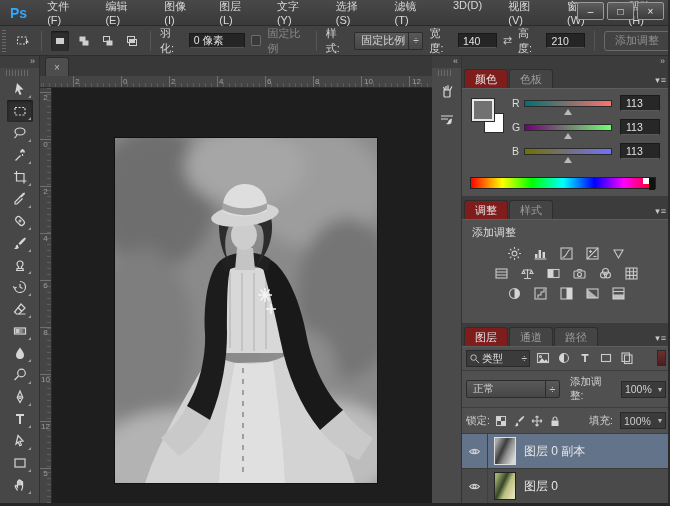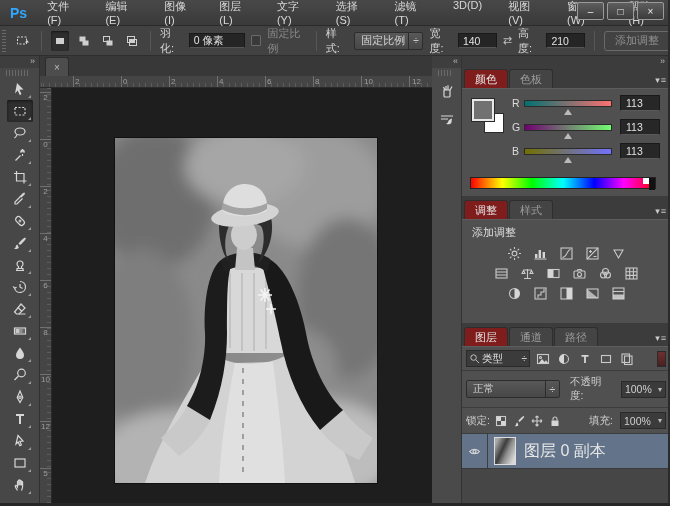--- a/index.html
+++ b/index.html
@@ -86,39 +86,39 @@
 .spectrum{position:absolute;left:8px;bottom:7px;width:186px;height:12px;border:1px solid #222;
   background:linear-gradient(90deg,#f00,#ff0 17%,#0f0 33%,#0ff 50%,#00f 67%,#f0f 83%,#f00)}
 .spectrum .w{position:absolute;right:6px;top:0;width:6px;height:6px;background:#fff}
 .spectrum .k{position:absolute;right:0;top:0;width:6px;height:12px;background:#111}
 
 .addlbl{padding:5px 0 2px 10px;font-size:11px;color:#ddd}
 .airow{display:flex;justify-content:center;gap:8px;margin:3px 0}
 .ai{width:18px;height:17px;display:flex;align-items:center;justify-content:center}
 .ai svg{stroke:#cicici;stroke:#c9c9c9;fill:none;stroke-width:1.1}
 
-.lfrow{display:flex;align-items:flex-end;gap:5px;padding:3px 4px;border-bottom:1px solid #3d3d3d}
+.lfrow{display:flex;align-items:flex-start;gap:5px;padding:3px 4px;border-bottom:1px solid #3d3d3d}
 .typecombo{width:64px;height:17px;background:#3b3b3b;border:1px solid #2a2a2a;display:flex;align-items:center;padding:0 2px;gap:2px;font-size:10.5px;color:#ddd}
 .typecombo .spin{margin-left:auto;color:#ccc;font-size:10px}
 .mini{width:16px;height:16px;display:flex;align-items:center;justify-content:center}
 .mini svg{stroke:#c9c9c9;fill:none;stroke-width:1.1}
 .ftoggle{margin-left:auto;width:9px;height:16px;background:linear-gradient(#6e3030,#4a1f1f);border:1px solid #2a2a2a}
 .blendrow,.lockrow{display:flex;align-items:center;padding:4px 4px;gap:4px;border-bottom:1px solid #3d3d3d;font-size:10.5px;color:#cfcfcf}
 .blendcombo{width:96px;height:18px;background:linear-gradient(#585858,#474747);border:1px solid #2c2c2c;border-radius:2px;display:flex;align-items:center;padding-left:6px}
 .valbox{width:46px;height:17px;background:#3b3b3b;border:1px solid #2a2a2a;display:flex;align-items:center;padding:0 3px;margin-left:3px}
 .valbox .dd{margin-left:auto;font-size:8px;color:#bbb}
 .lockrow .mini{width:14px}
 .lrow{display:flex;align-items:center;height:35px;border-bottom:1px solid #3a3a3a;background:#4a4a4a}
 .lrow.sel{background:#63748a}
 .eyecell{width:26px;height:100%;display:flex;align-items:center;justify-content:center;border-right:1px solid #3e3e3e}
 .eyecell svg{stroke:#d8d8d8;fill:none;stroke-width:1.1}
 .lthumb{width:22px;height:28px;margin:0 8px 0 6px;border:1px solid #ddd}
 .lthumb.g{background:linear-gradient(115deg,#a9a9a9 10%,#3d3d3d 40%,#8f8f8f 60%,#d8d8d8 90%)}
 .lthumb.c{border-color:#222;background:linear-gradient(115deg,#9fae6b 10%,#37452a 40%,#b9c07e 60%,#e4e0b5 90%)}
-.lname{font-size:16px;color:#e6e6e6}
+.lname{font-size:12px;color:#e6e6e6}
 .lempty{flex:1;background:#464646}
 .rightgutter{position:absolute;right:0;top:0;width:8px;height:506px;background:#fff}
 .winedge{position:absolute;left:655px;top:56px;width:15px;height:450px;background:#2b2b2b}
 </style>
 </head>
 <body>
 
 <div class="win">
 
   <div class="titlebar">
@@ -608,21 +608,21 @@
                 <rect x="4.5" y="4" width="7.5" height="8.5"></rect>
               </svg>
             </span>
           <span class="ftoggle"></span>
         </div>
         <div class="blendrow">
           <span class="blendcombo">
             <span>正常</span>
             <span class="spin" style="margin-left:auto;border-left:1px solid #2c2c2c;width:14px;height:100%;display:flex;align-items:center;justify-content:center">÷</span>
           </span>
-          <span style="margin-left:6px">不透明度:</span>
+          <span style="margin-left:6px">添加调整:</span>
           <span class="valbox">
             <span>100%</span>
             <span class="dd">▾</span>
           </span>
         </div>
         <div class="lockrow">
           <span>锁定:</span>
           <span class="mini">
               <svg width="12" height="12" viewBox="0 0 12 12">
                 <rect x="1.5" y="1.5" width="9" height="9"></rect>
@@ -654,20 +654,30 @@
         <div class="lrow sel">
           <span class="eyecell">
             <svg width="13" height="13" viewBox="0 0 12 12">
                 <path d="M1.5 6c2-2.8 7-2.8 9 0-2 2.8-7 2.8-9 0z"></path>
                 <circle class="f" cx="6" cy="6" r="1.4"></circle>
               </svg>
           </span>
           <span class="lthumb g"></span>
           <span class="lname">图层 0 副本</span>
         </div>
+        <div class="lrow">
+          <span class="eyecell">
+            <svg width="13" height="13" viewBox="0 0 12 12">
+                <path d="M1.5 6c2-2.8 7-2.8 9 0-2 2.8-7 2.8-9 0z"></path>
+                <circle class="f" cx="6" cy="6" r="1.4"></circle>
+              </svg>
+          </span>
+          <span class="lthumb c"></span>
+          <span class="lname">图层 0</span>
+        </div>
         <div class="lempty"></div>
       </div>
     </div>
   </div>
 
   <div class="winedge" style="left:668px;width:2px;top:0;height:506px"></div>
 </div>
 
 <div class="rightgutter"></div>
 

